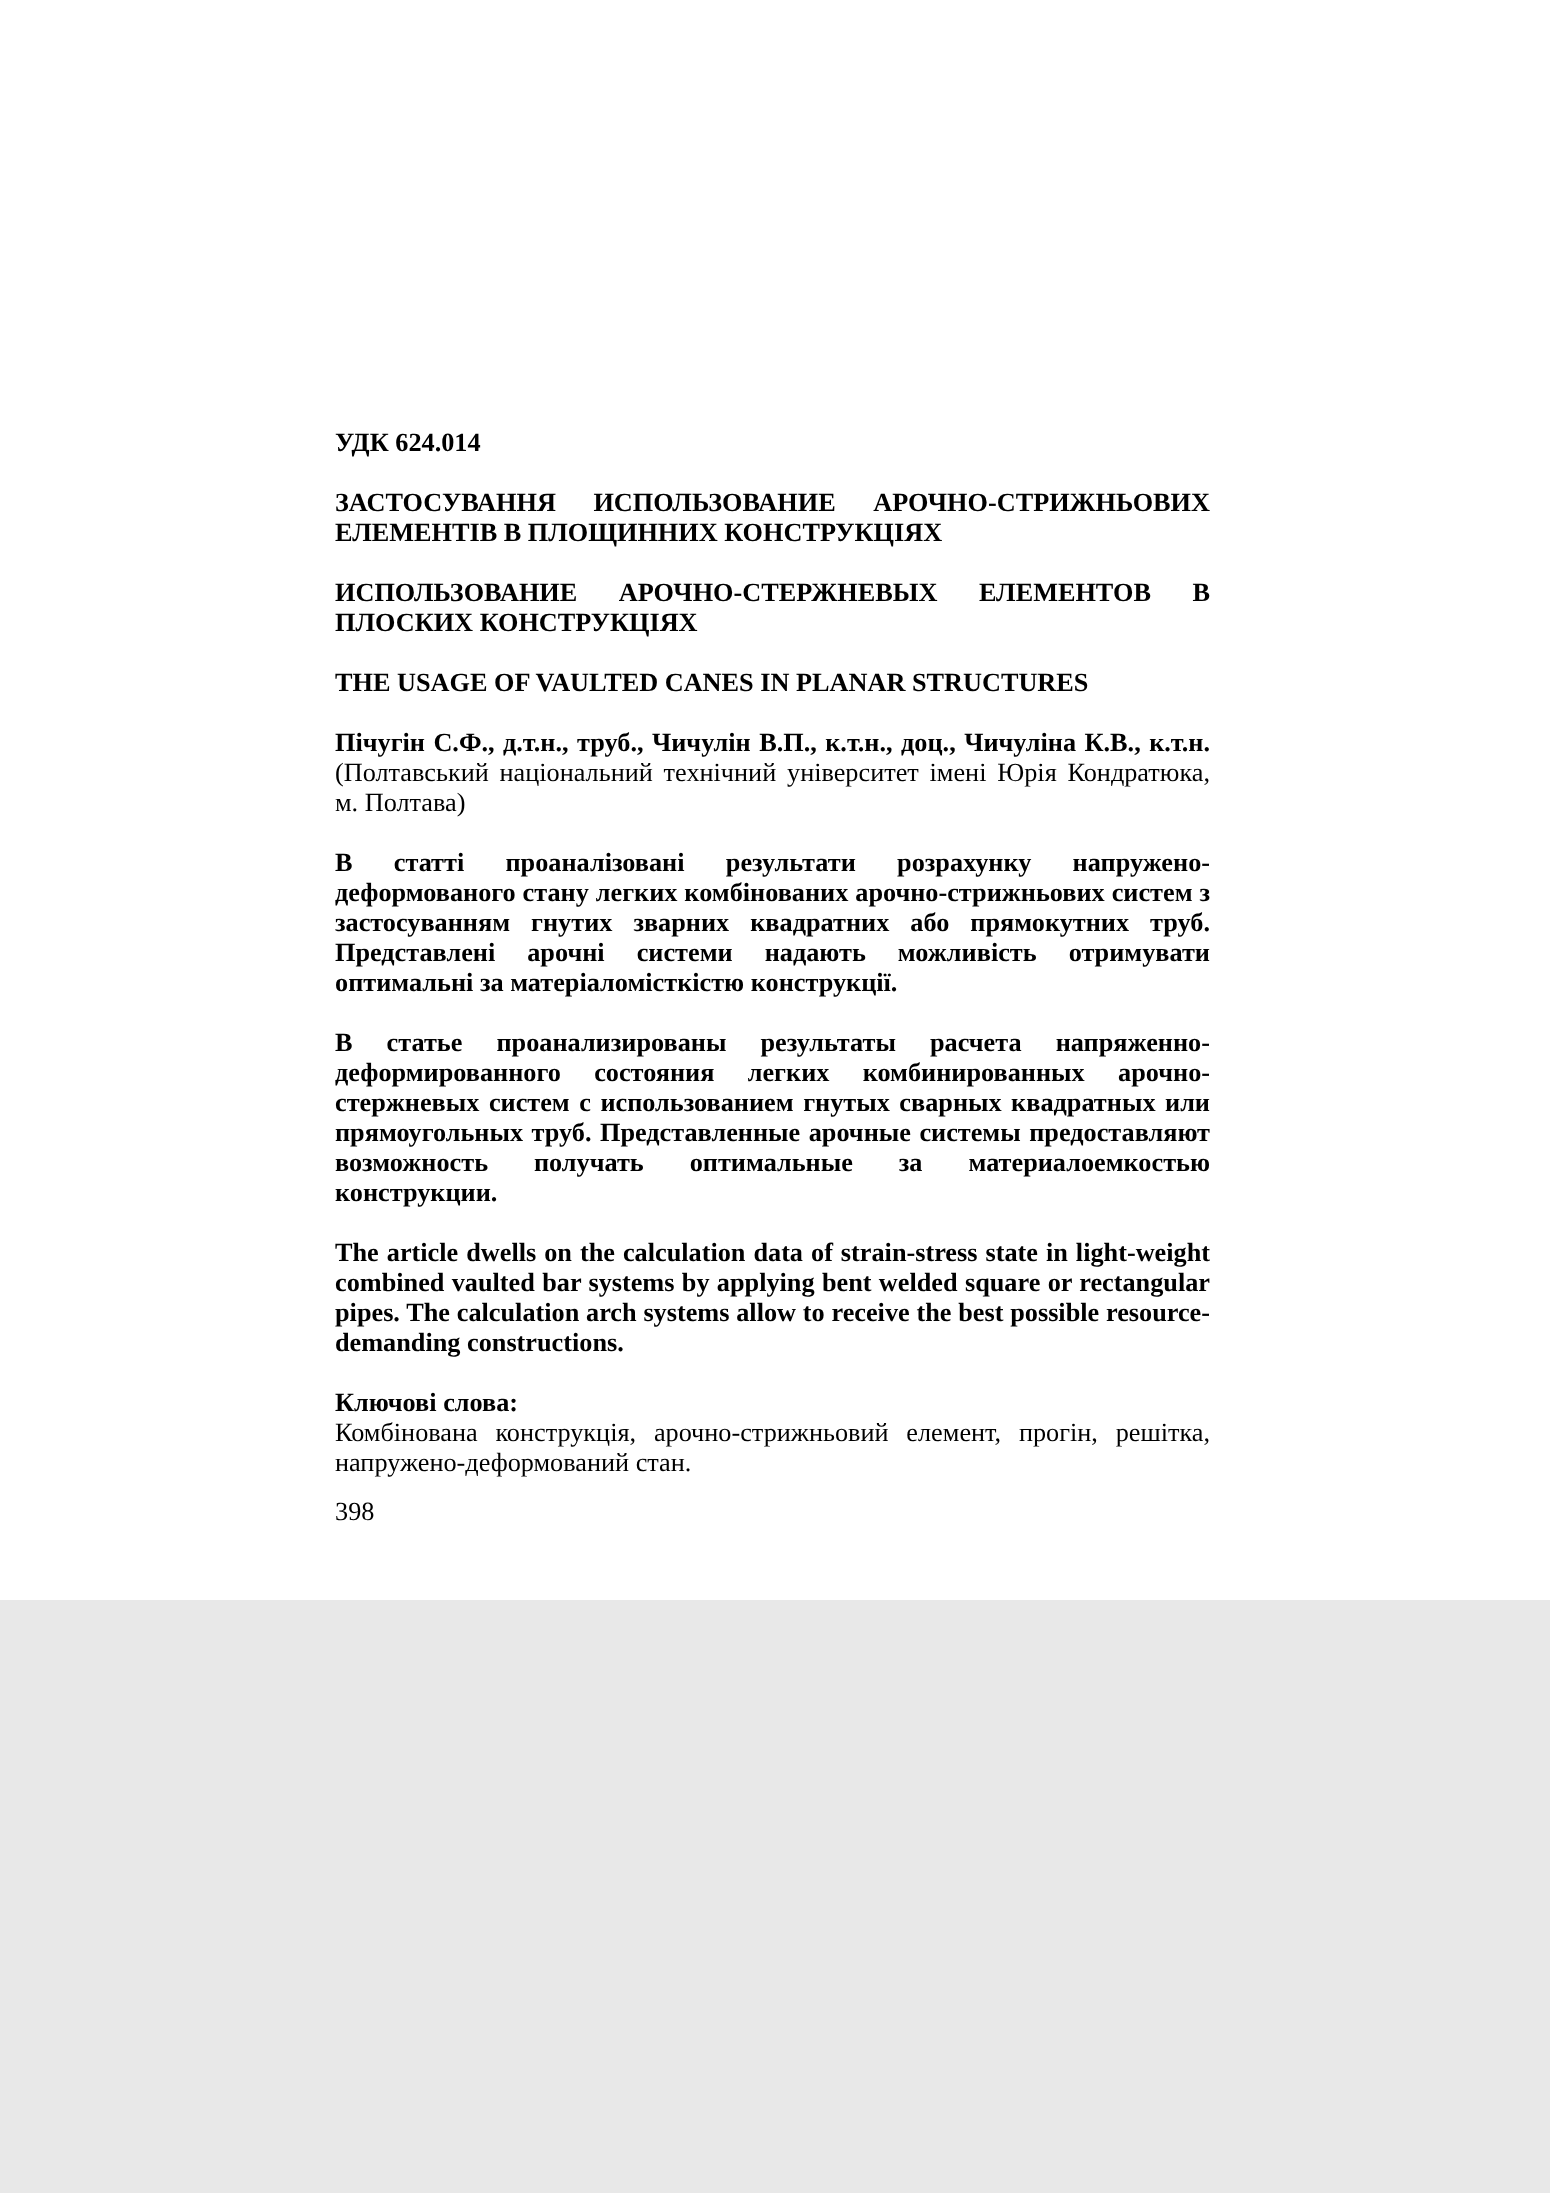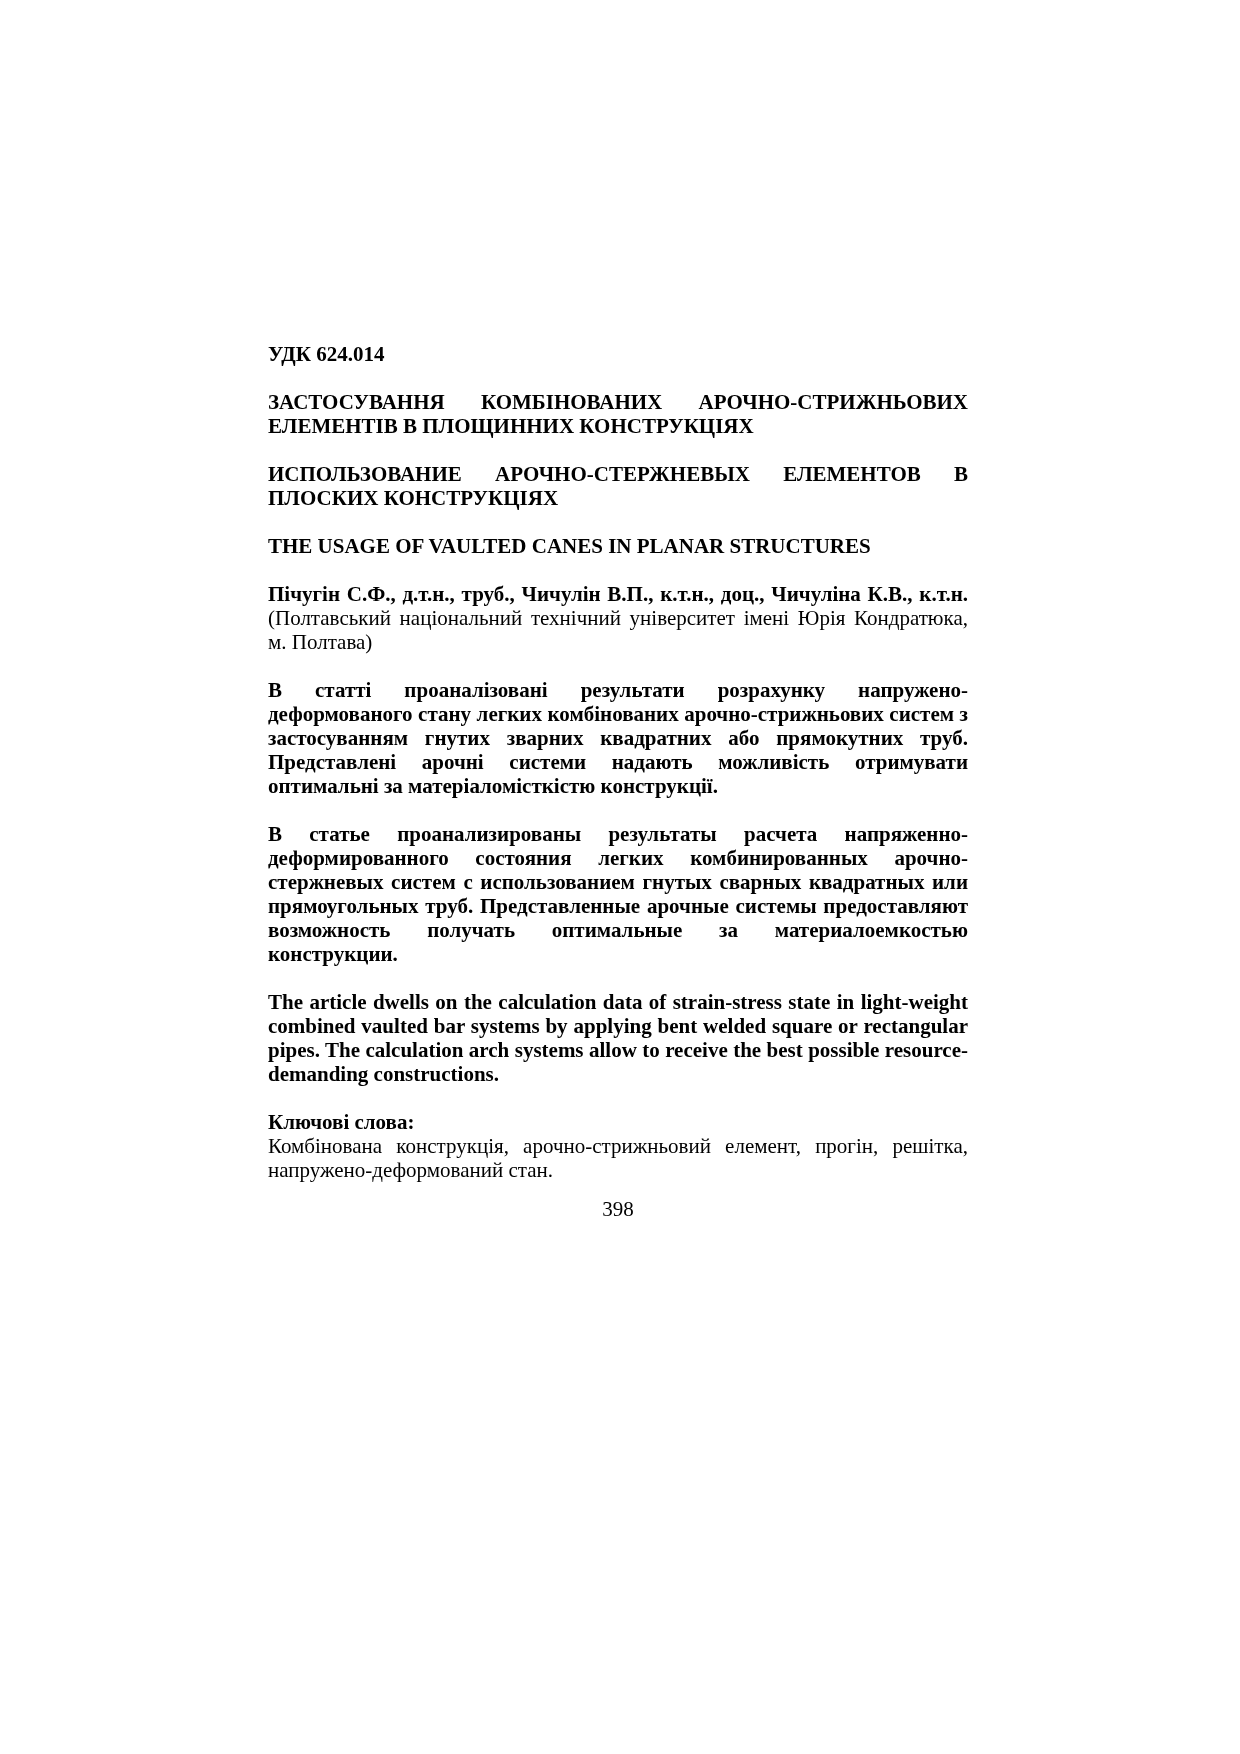--- a/index.html
+++ b/index.html
@@ -3,21 +3,21 @@
 <meta charset="utf-8">
 <style>
   html, body {
     margin: 0;
     padding: 0;
     background: #e8e8e8;
   }
   .page {
     position: relative;
     width: 1240px;
-    height: 1754px;
+    height: 1280px;
     background: #ffffff;
     margin: 0 auto;
     overflow: hidden;
     font-family: "Liberation Serif", serif;
     color: #000000;
   }
   .content {
     position: absolute;
     left: 268px;
     top: 342px;
@@ -30,32 +30,32 @@
     text-align: justify;
   }
   .bold {
     font-weight: bold;
   }
   .kw-head {
     display: block;
   }
   .page-number {
     margin: 6px 0 0 0;
-    text-align: center;
+    text-align: left;
   }
 </style>
 </head>
 <body>
 
 <div class="page">
   <div class="content">
 
     <p class="block bold">УДК 624.014</p>
 
-    <p class="block bold">ЗАСТОСУВАННЯ КОМБІНОВАНИХ АРОЧНО-СТРИЖНЬОВИХ ЕЛЕМЕНТІВ В ПЛОЩИННИХ КОНСТРУКЦІЯХ</p>
+    <p class="block bold">ЗАСТОСУВАННЯ ИСПОЛЬЗОВАНИЕ АРОЧНО-СТРИЖНЬОВИХ ЕЛЕМЕНТІВ В ПЛОЩИННИХ КОНСТРУКЦІЯХ</p>
 
     <p class="block bold">ИСПОЛЬЗОВАНИЕ АРОЧНО-СТЕРЖНЕВЫХ ЕЛЕМЕНТОВ В ПЛОСКИХ КОНСТРУКЦІЯХ</p>
 
     <p class="block bold">THE USAGE OF VAULTED CANES IN PLANAR STRUCTURES</p>
 
     <p class="block"><span class="bold">Пічугін С.Ф., д.т.н., труб., Чичулін В.П., к.т.н., доц., Чичуліна К.В., к.т.н.</span><span> (Полтавський національний технічний університет імені Юрія Кондратюка, м. Полтава)</span></p>
 
 
 
     <p class="block bold">В статті проаналізовані результати розрахунку напружено-деформованого стану легких комбінованих арочно-стрижньових систем з застосуванням гнутих зварних квадратних або прямокутних труб. Представлені арочні системи надають можливість отримувати оптимальні за матеріаломісткістю конструкції.</p>

